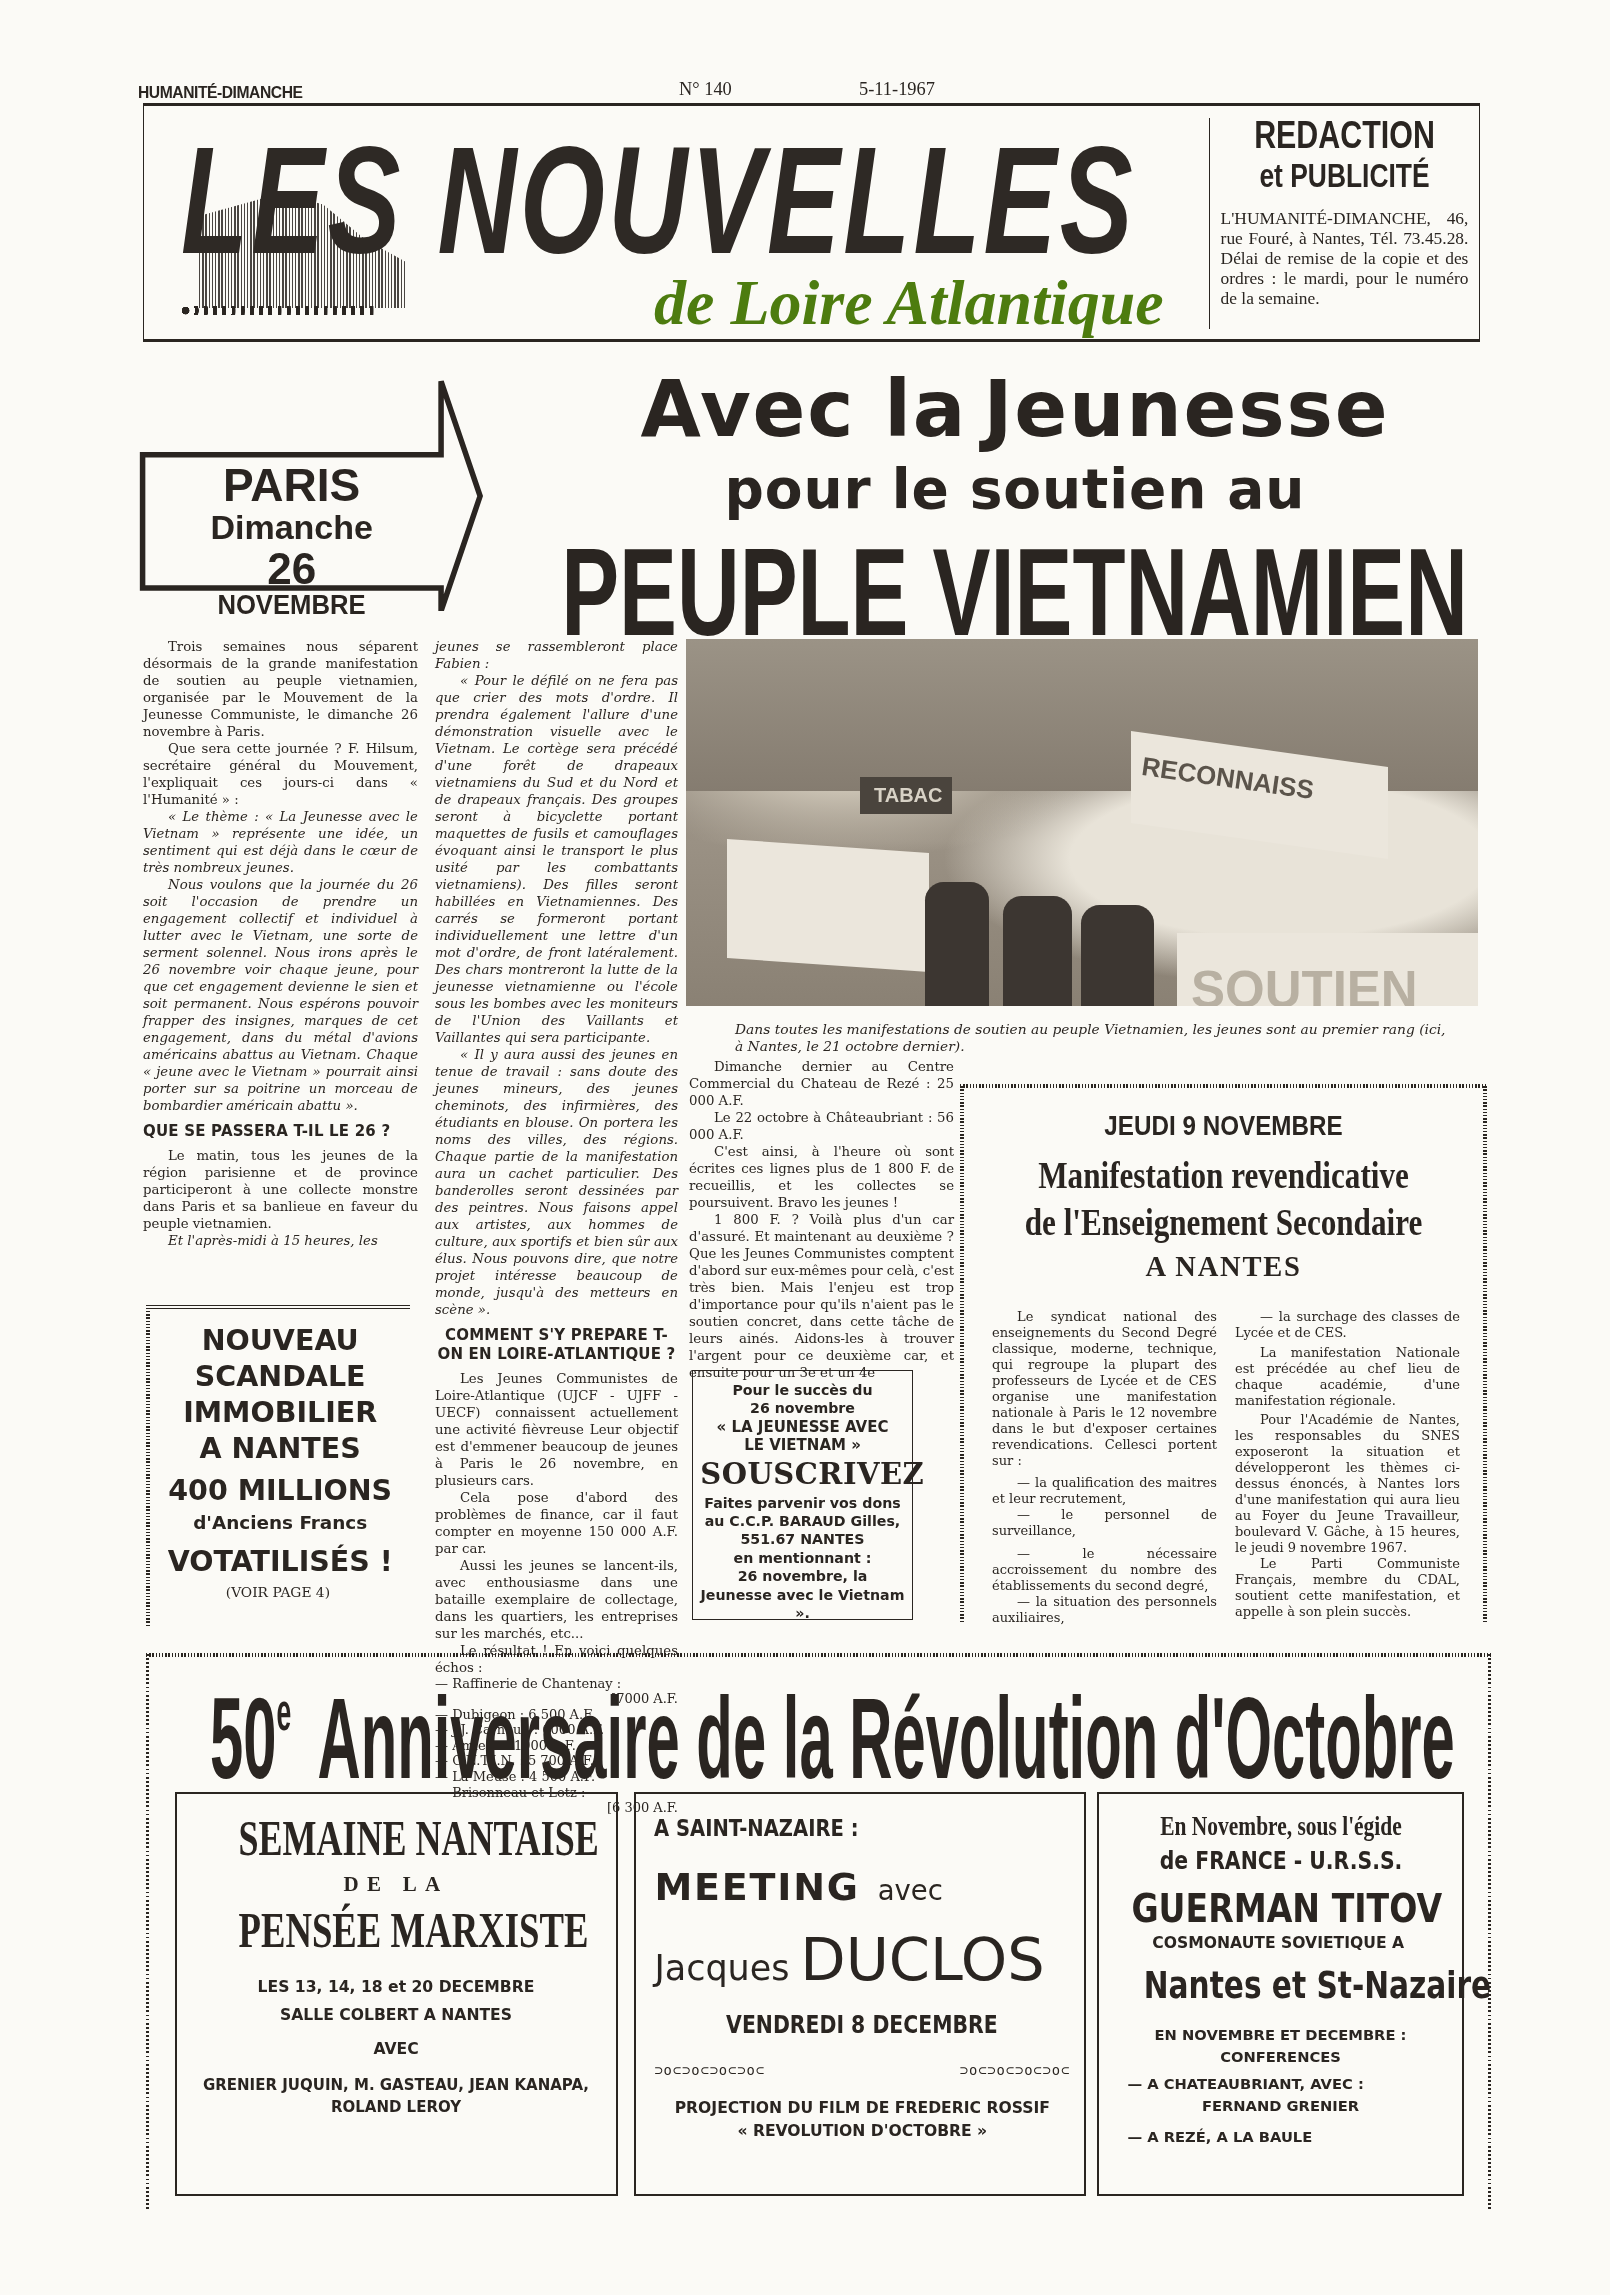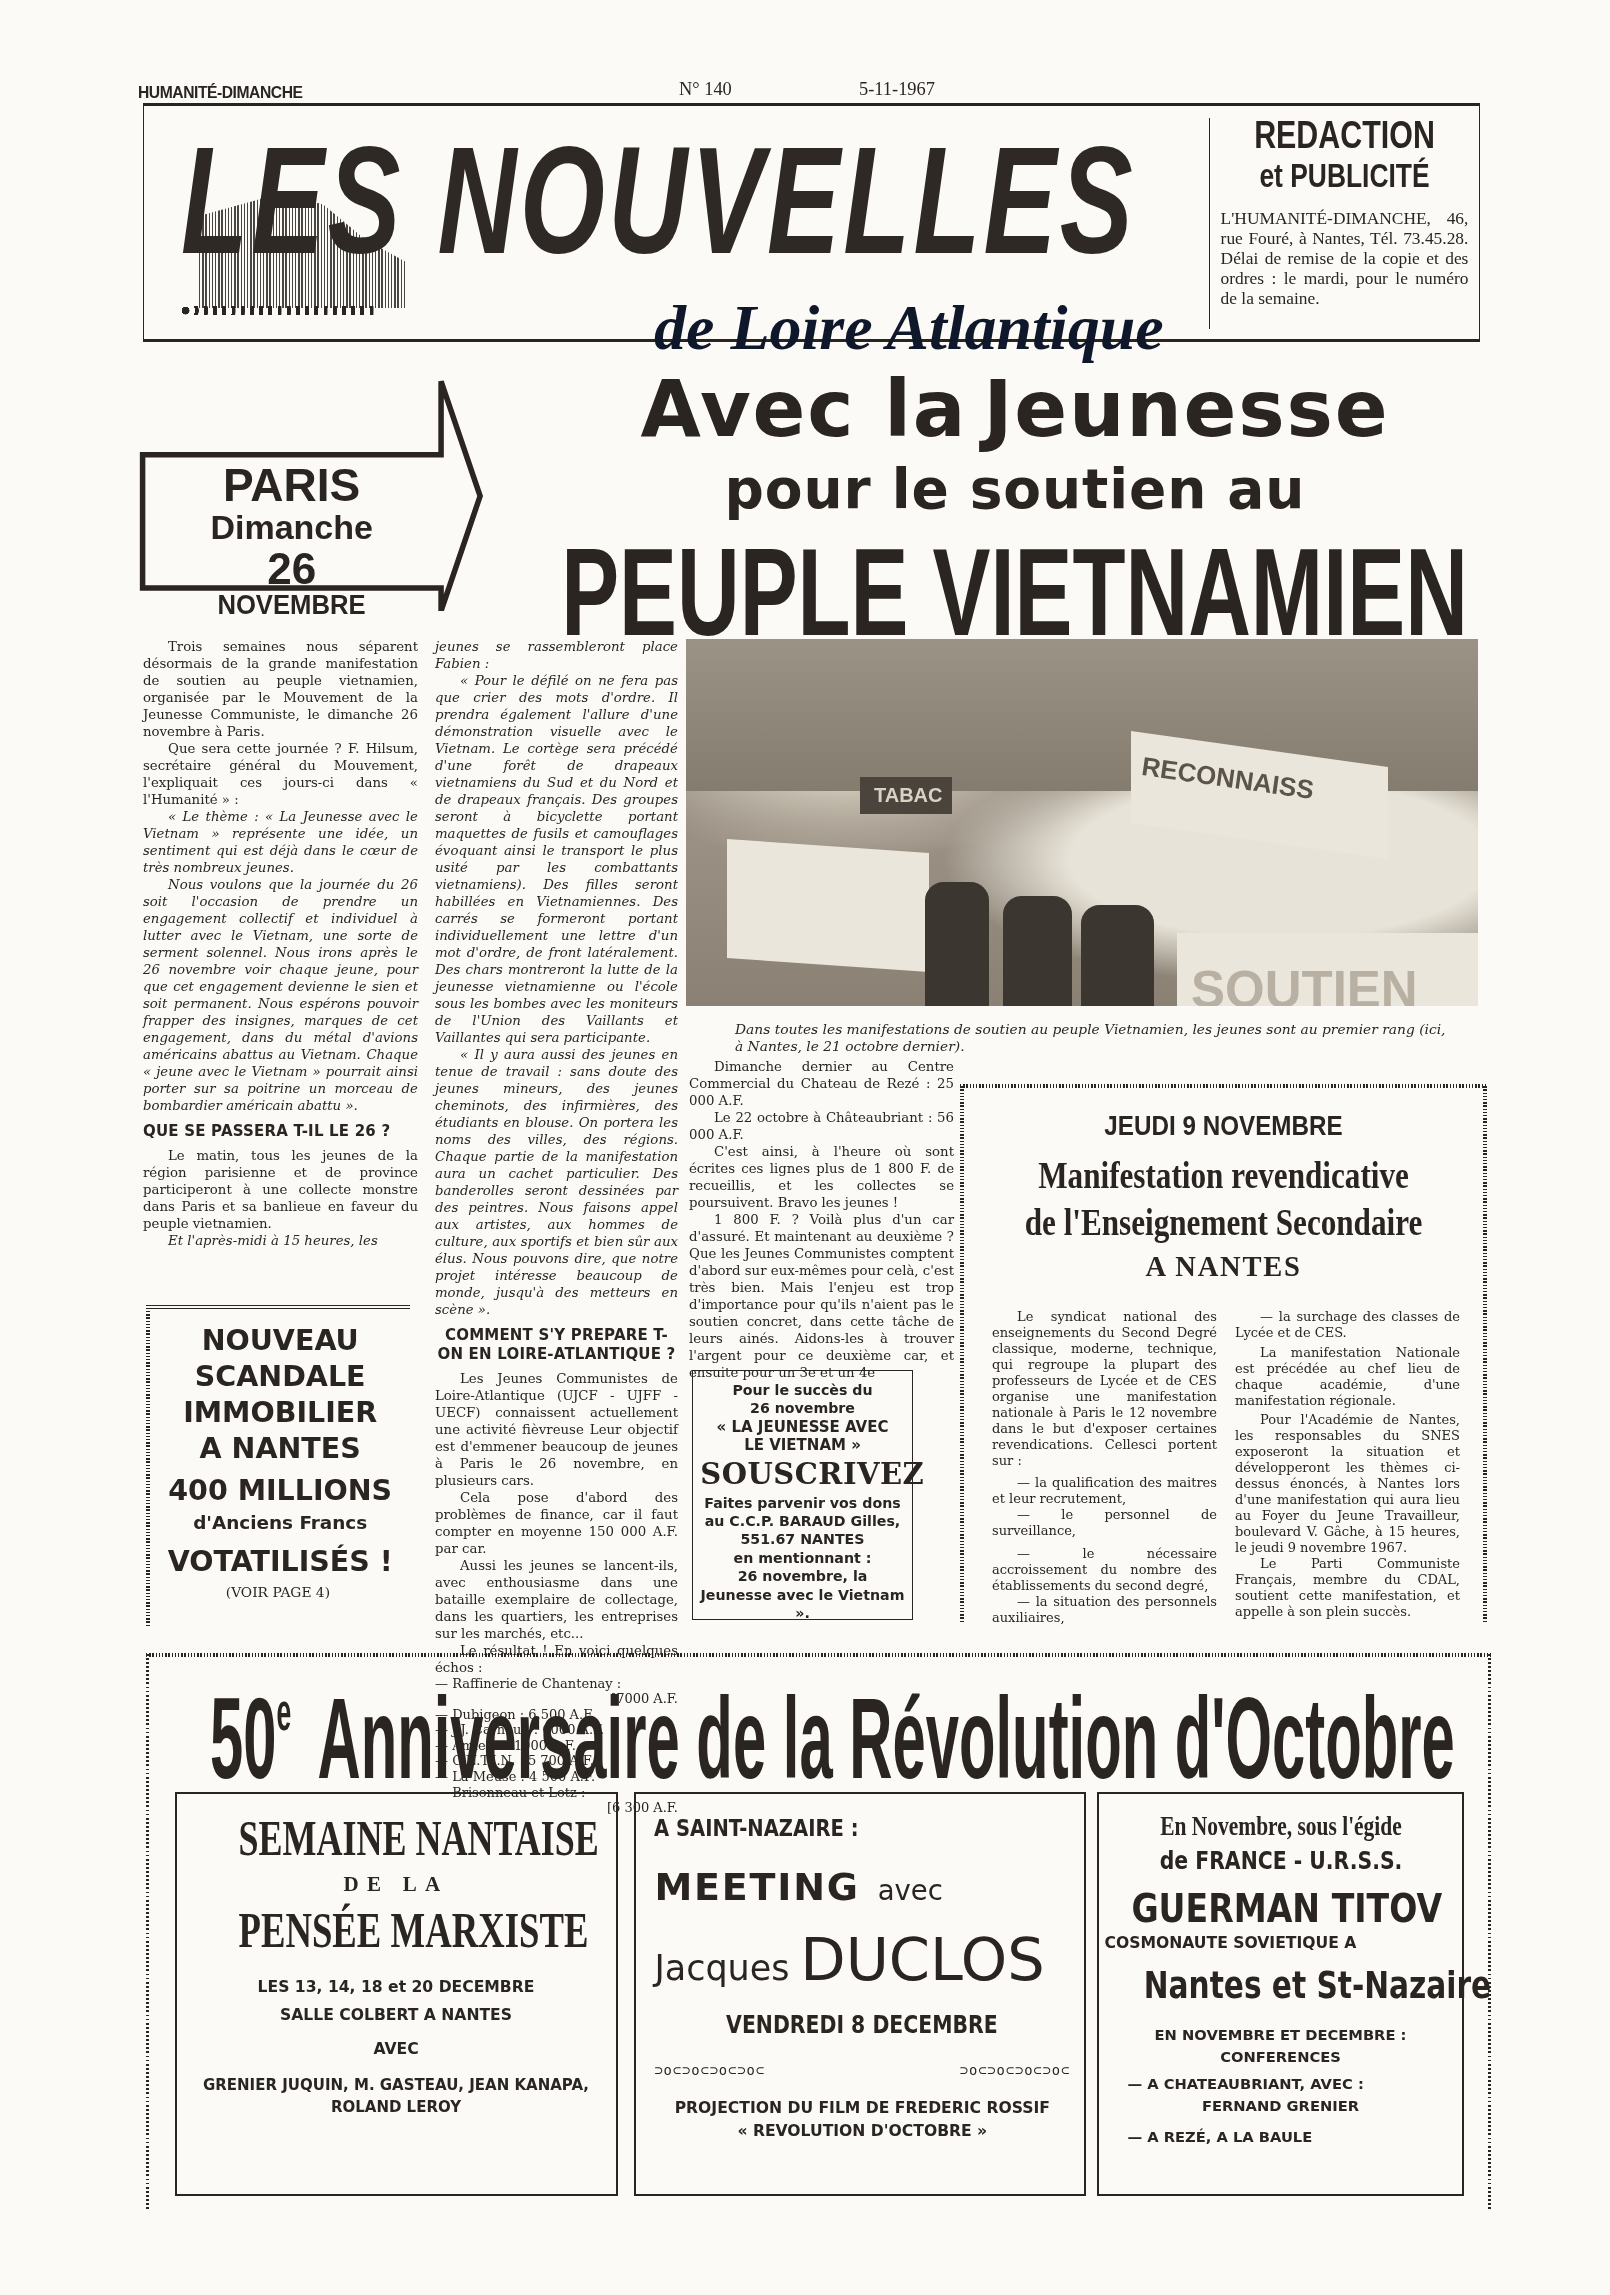--- a/index.html
+++ b/index.html
@@ -31,21 +31,21 @@
 <body>
 
 <div class="abs cond" style="left:138px;top:82px;font-size:17.4px;letter-spacing:-0.5px;transform:scaleX(0.9);">HUMANITÉ-DIMANCHE</div>
 <div class="abs serif" style="left:679px;top:79px;font-size:18.4px;">N° 140</div>
 <div class="abs serif" style="left:859px;top:79px;font-size:18.4px;">5-11-1967</div>
 
 <div class="abs" style="left:143px;top:103px;width:1337px;height:239px;border-top:3.2px solid #2a2521;border-bottom:3.2px solid #2a2521;border-left:1.4px solid #2a2521;border-right:1.4px solid #2a2521;box-sizing:border-box;">
   <div class="abs hatch-v" style="left:55px;top:87px;width:207px;height:115px;opacity:0.85;clip-path:polygon(0 20%,40% 0,60% 10%,80% 40%,100% 60%,100% 100%,0 100%);"></div>
   <div class="abs cond" style="left:37px;top:18.4px;font-size:152px;line-height:152px;font-style:italic;letter-spacing:4.6px;transform:scaleX(0.72);color:#2e2925;white-space:nowrap;">LES NOUVELLES</div>
   <div class="abs" style="left:37px;top:200px;width:193px;height:9.2px;background:repeating-radial-gradient(circle at 4.6px 4.6px,#2a2521 0 3.7px,transparent 4.1px 9.2px);"></div>
-  <div class="abs serif" style="left:510px;top:165px;font-size:64px;line-height:64px;font-style:italic;font-weight:bold;white-space:nowrap;color:#0f172a;margin-top:25px;">de Loire Atlantique</div>
+  <div class="abs serif" style="left:510px;top:165px;font-size:64px;line-height:64px;font-style:italic;font-weight:bold;white-space:nowrap;color:#4d7c0f;">de Loire Atlantique</div>
   <div class="abs" style="left:1065px;top:11.5px;width:1.4px;height:211px;background:#2a2521;"></div>
   <div class="abs center" style="left:1072px;top:9.2px;width:257px;">
     <div class="cond" style="font-size:38px;line-height:41px;transform:scaleX(0.8);transform-origin:center top;">REDACTION</div>
     <div class="cond" style="font-size:33px;line-height:39px;transform:scaleX(0.8);transform-origin:center top;">et PUBLICITÉ</div>
     <div class="serif" style="font-size:17.4px;line-height:20px;text-align:justify;margin-top:13px;padding:0 4.6px;">L'HUMANITÉ-DIMANCHE, 46, rue Fouré, à Nantes, Tél. 73.45.28. Délai de remise de la copie et des ordres : le mardi, pour le numéro de la semaine.</div>
   </div>
 </div>
 
 <div class="abs" style="left:138px;top:372px;width:349px;height:239px;">
   <svg class="abs" style="left:0;top:0;" width="349" height="239" viewBox="0 0 760 520">
@@ -216,21 +216,21 @@
       <div class="center" style="font-family:'DejaVu Sans',sans-serif;font-weight:bold;font-size:15.6px;line-height:23px;margin-top:18.4px;">PROJECTION DU FILM DE FREDERIC ROSSIF</div>
       <div class="center" style="font-family:'DejaVu Sans',sans-serif;font-weight:bold;font-size:15.6px;line-height:23px;">« REVOLUTION D'OCTOBRE »</div>
     </div>
   </div>
 
   <div class="abs box" style="left:951px;top:139px;width:367px;height:404px;border-width:2.3px;">
     <div class="center" style="padding:13.8px 5.5px 0 5.5px;">
       <div class="serif" style="font-size:27.5px;line-height:35px;font-weight:bold;transform:scaleX(0.78);transform-origin:center top;white-space:nowrap;">En Novembre, sous l'égide</div>
       <div style="font-family:'DejaVu Sans',sans-serif;font-weight:bold;font-size:24px;line-height:37px;transform:scaleX(0.85);transform-origin:center top;white-space:nowrap;">de FRANCE - U.R.S.S.</div>
       <div style="font-family:'DejaVu Sans',sans-serif;font-weight:bold;font-size:39px;line-height:46px;margin-top:6.4px;transform:scaleX(0.85);transform-origin:center top;white-space:nowrap;">GUERMAN TITOV</div>
-      <div style="font-family:'DejaVu Sans',sans-serif;font-weight:bold;font-size:15.6px;line-height:22px;text-align:left;padding-right:4.6px;">COSMONAUTE SOVIETIQUE A</div>
+      <div style="font-family:'DejaVu Sans',sans-serif;font-weight:bold;font-size:15.6px;line-height:22px;text-align:center;padding-right:4.6px;">COSMONAUTE SOVIETIQUE A</div>
       <div style="font-family:'DejaVu Sans',sans-serif;font-weight:bold;font-size:38px;line-height:51px;transform:scaleX(0.78);transform-origin:center top;white-space:nowrap;margin-top:5.5px;">Nantes et St-Nazaire</div>
       <div style="font-family:'DejaVu Sans',sans-serif;font-weight:bold;font-size:14.7px;line-height:22px;margin-top:13.8px;">EN NOVEMBRE ET DECEMBRE :</div>
       <div style="font-family:'DejaVu Sans',sans-serif;font-weight:bold;font-size:14.7px;line-height:22px;">CONFERENCES</div>
       <div style="font-family:'DejaVu Sans',sans-serif;font-weight:bold;font-size:14.7px;line-height:22px;margin-top:4.6px;text-align:left;padding-left:23px;">— A CHATEAUBRIANT, AVEC :</div>
       <div style="font-family:'DejaVu Sans',sans-serif;font-weight:bold;font-size:14.7px;line-height:22px;">FERNAND GRENIER</div>
       <div style="font-family:'DejaVu Sans',sans-serif;font-weight:bold;font-size:14.7px;line-height:22px;margin-top:9.2px;text-align:left;padding-left:23px;">— A REZÉ, A LA BAULE</div>
     </div>
   </div>
 </div>
 

